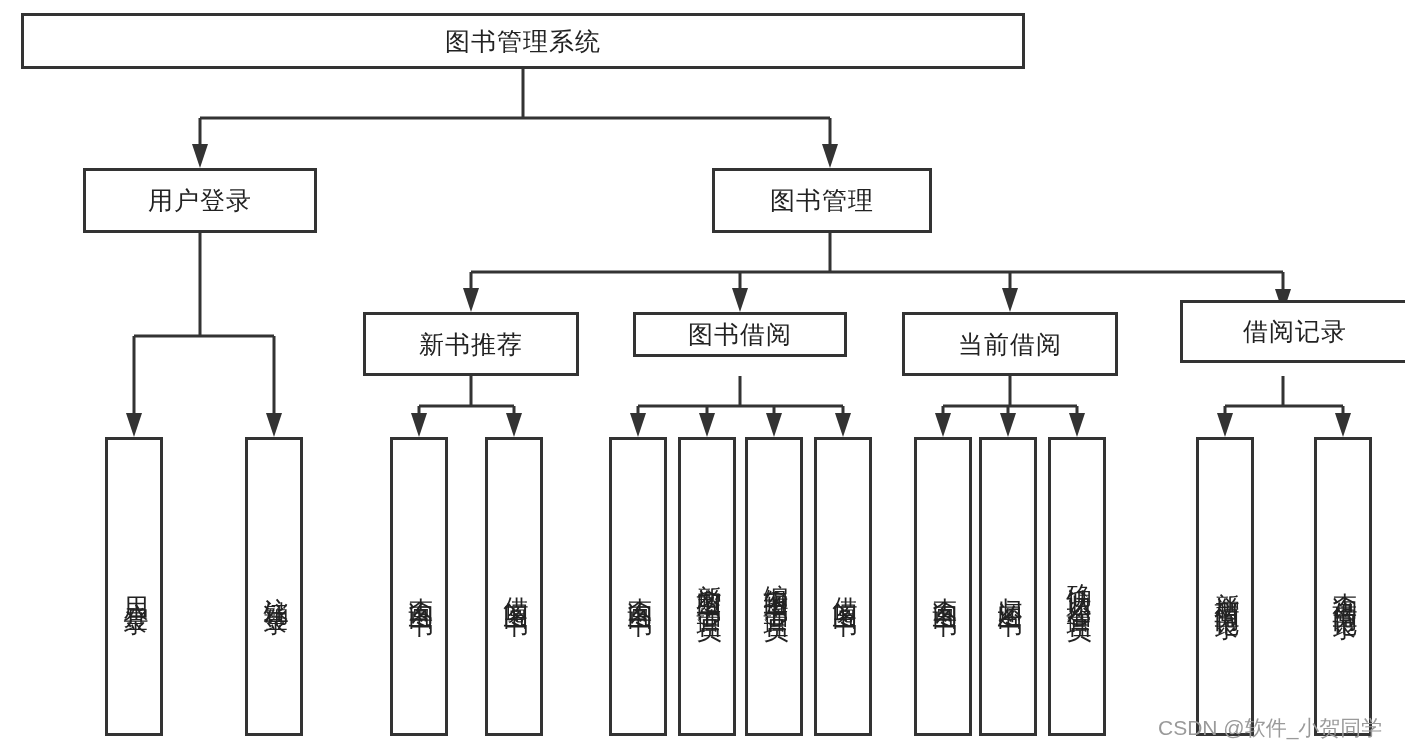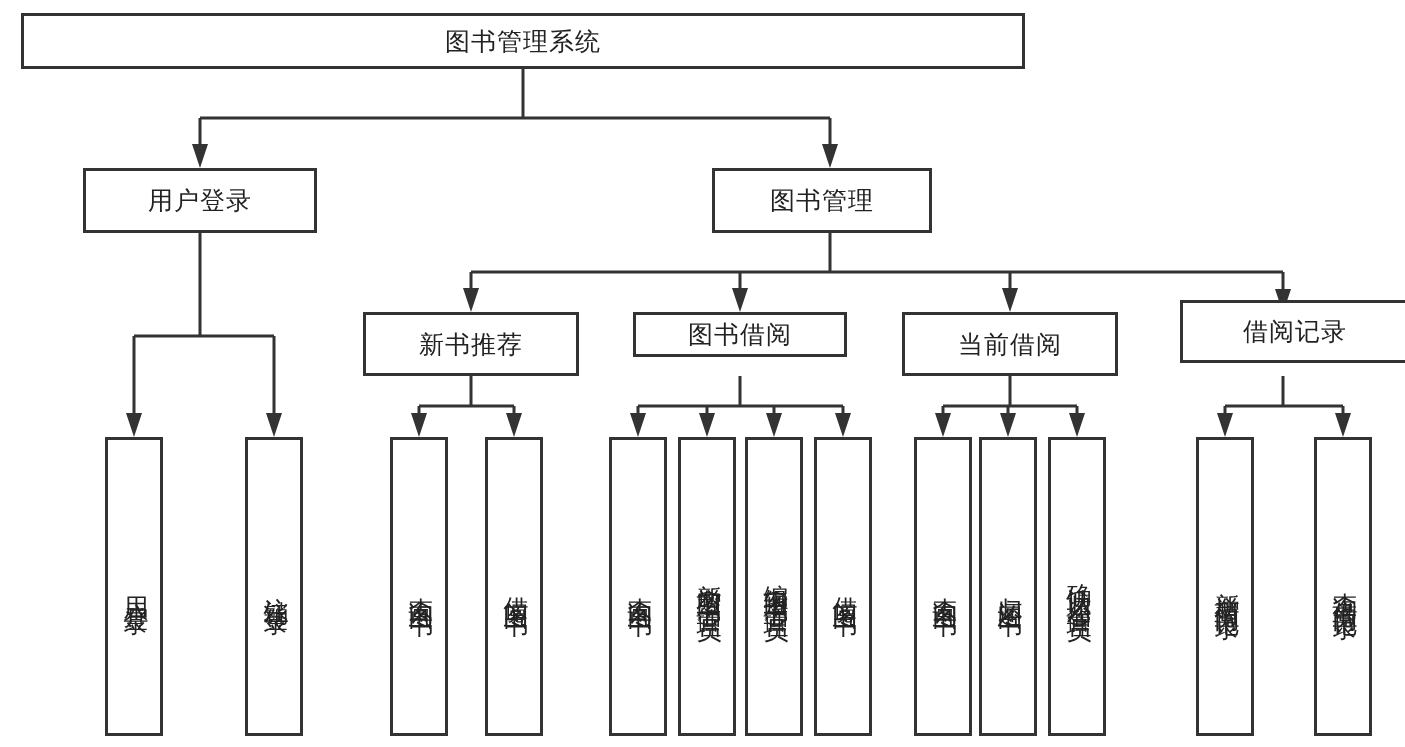--- a/index.html
+++ b/index.html
@@ -136,13 +136,14 @@
   <div class="node v leaf" id="l7">编辑图书（管理员）</div>
   <div class="node v leaf" id="l8">借阅图书</div>
 
   <div class="node v leaf" id="l9">查询图书</div>
   <div class="node v leaf" id="l10">归还图书</div>
   <div class="node v leaf" id="l11">确认归还（管理员）</div>
 
   <div class="node v leaf" id="l12">新增借阅记录</div>
   <div class="node v leaf" id="l13">查询借阅记录</div>
 
+  <div class="watermark">CSDN @软件_小贺同学</div>
 </div>
 
 </body></html>

